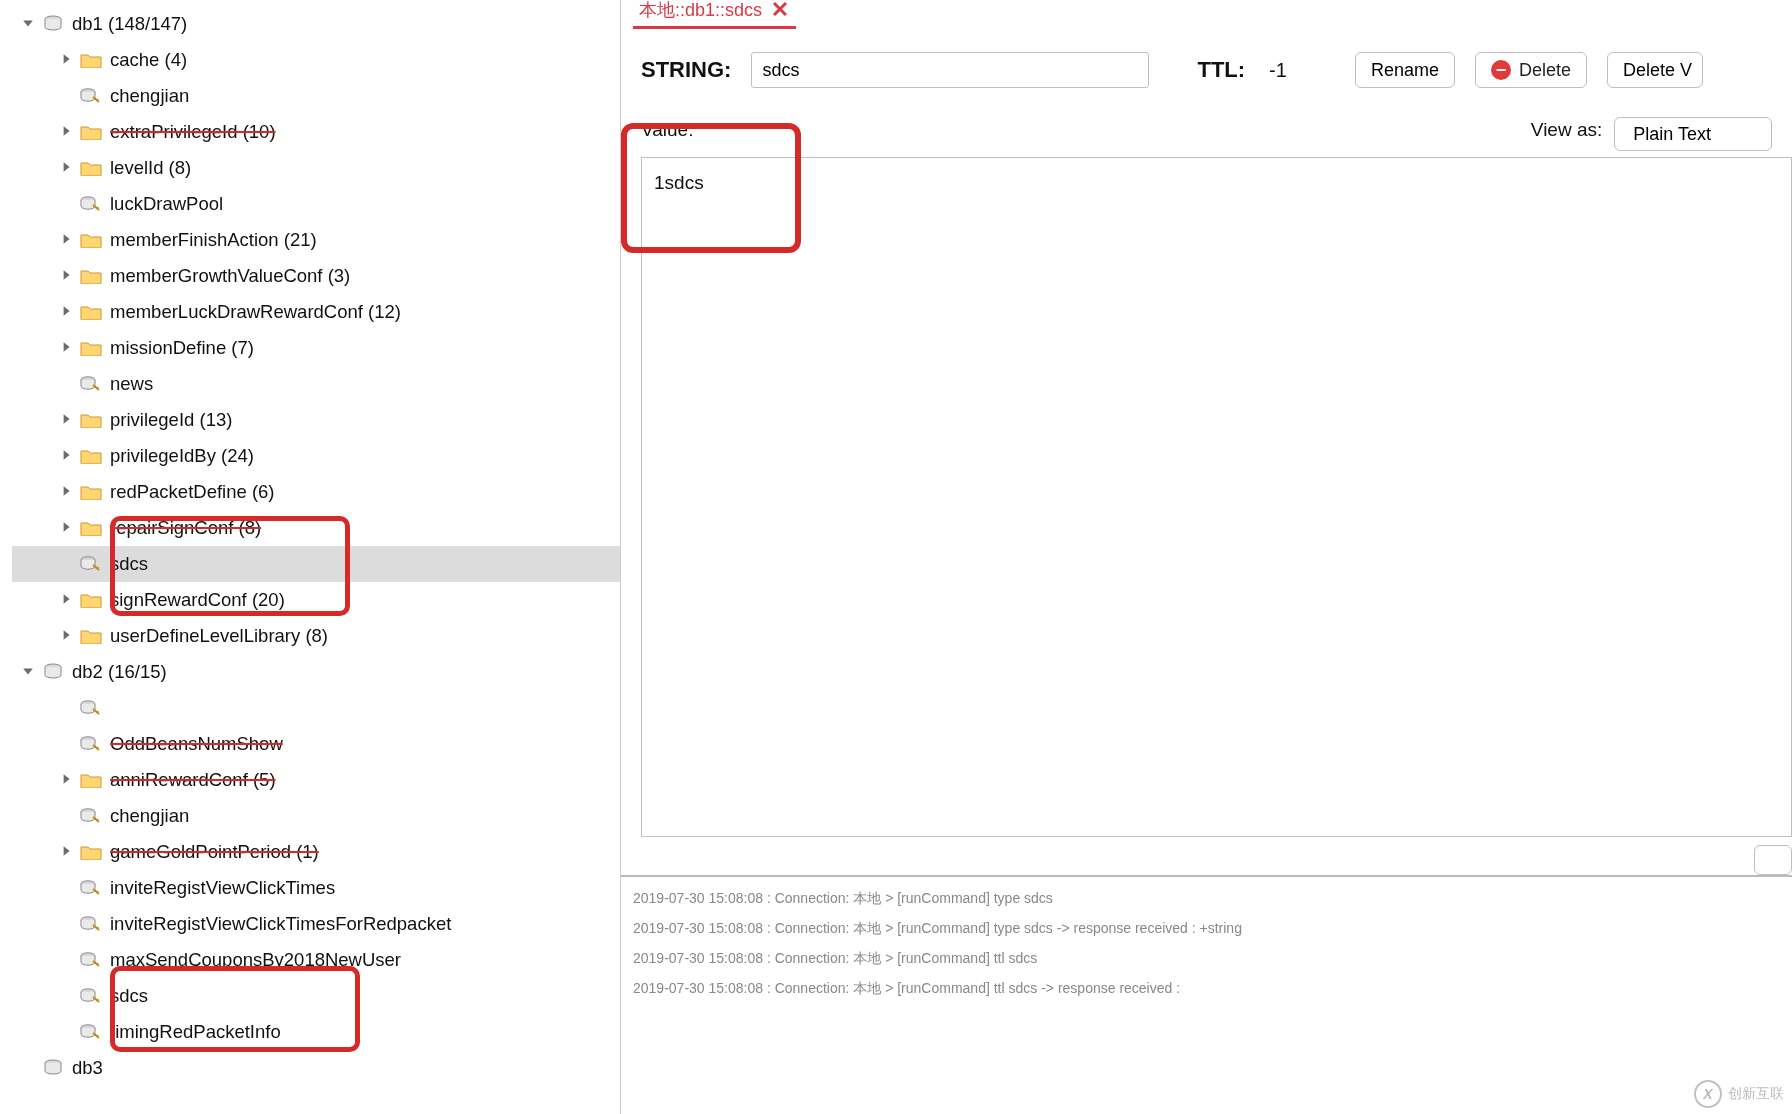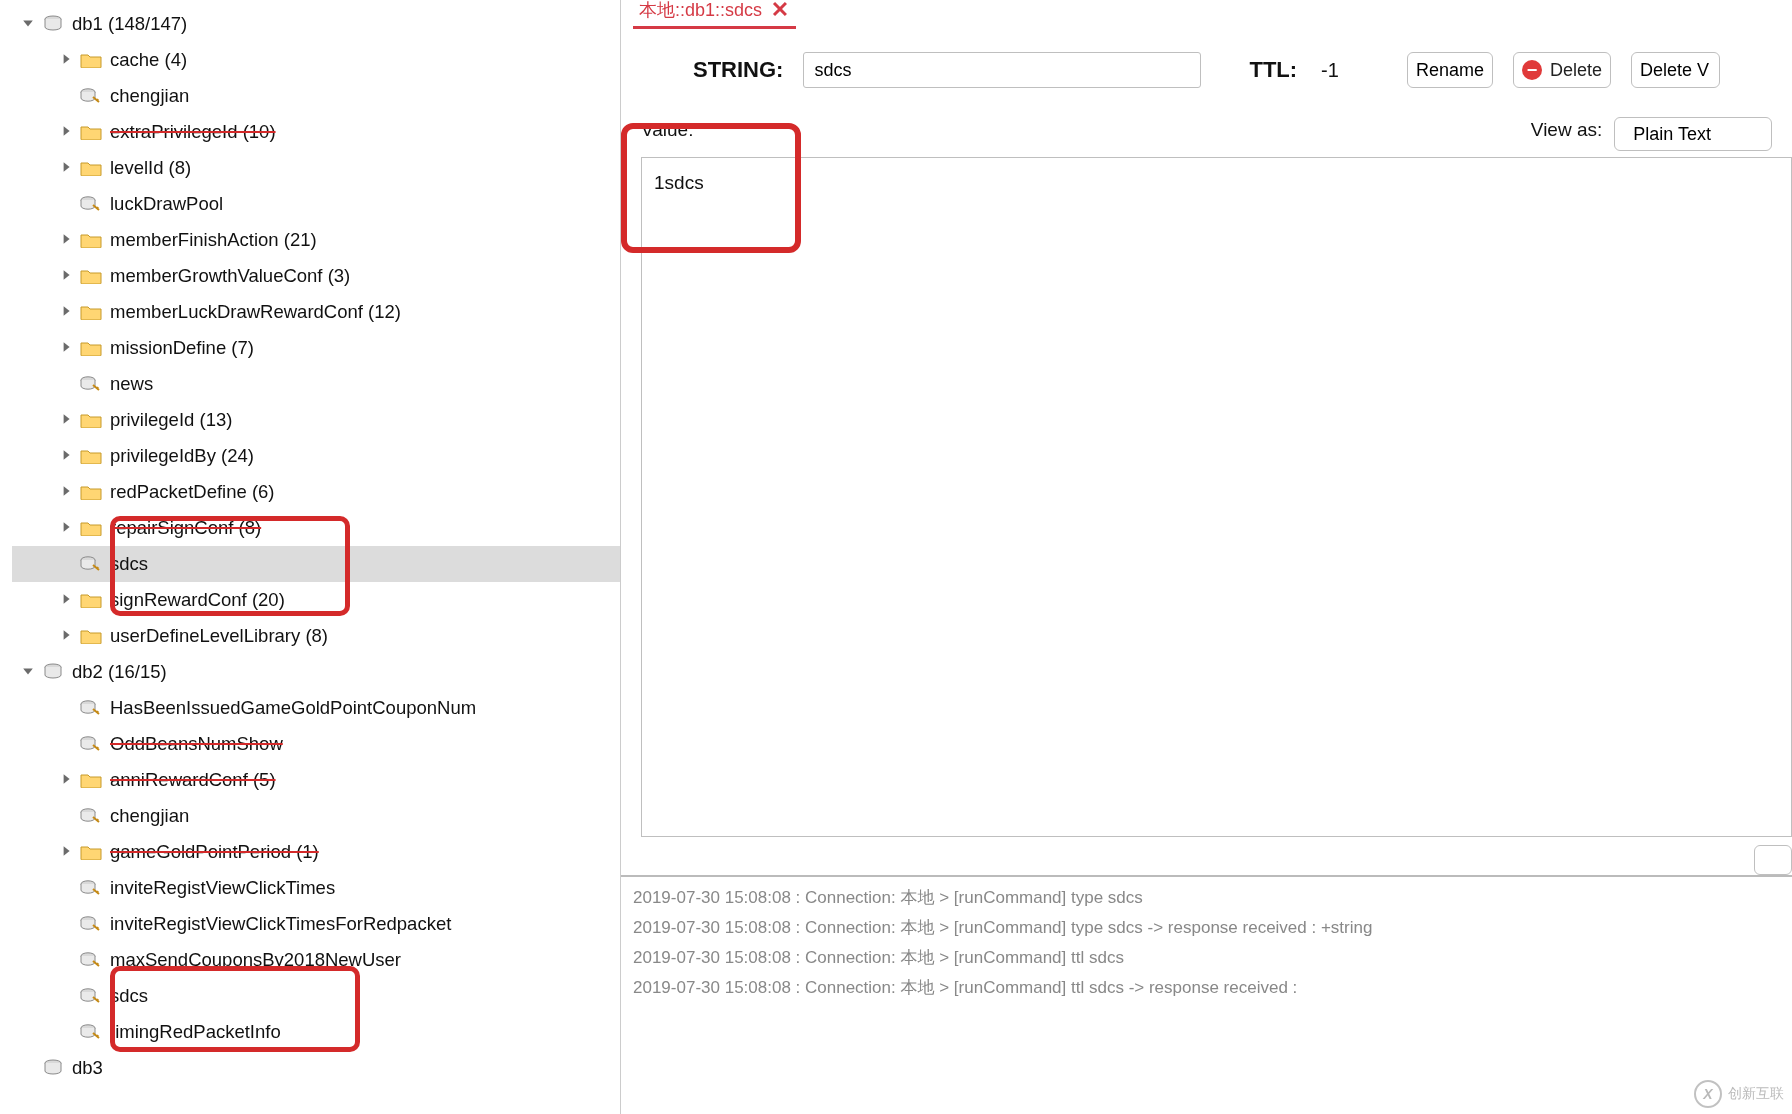--- a/index.html
+++ b/index.html
@@ -17,36 +17,36 @@
   .ic svg { display:block; }
   .lbl { }
   .strike { text-decoration: line-through; text-decoration-color: #d42a2a; text-decoration-thickness: 2px; }
   
   .annot { position: absolute; border: 5px solid #d42a2a; border-radius: 10px; pointer-events: none; }
   
   .main { flex: 1; display: flex; flex-direction: column; border-left: 1px solid #ccc; position: relative; }
   .tabbar { height: 32px; position: relative; }
   .tab { position: absolute; left: 12px; top: -6px; display: flex; align-items: center; gap: 8px; font-size: 18px; color: #d53a45; padding: 4px 6px; border-bottom: 3px solid #d53a45; }
   .tab .x { width: 20px; height: 20px; display:inline-flex; align-items:center; justify-content:center; color:#d53a45; font-weight:700; font-size:22px;}
-  .toolbar { display: flex; align-items: center; gap: 20px; padding: 20px 20px 6px 20px; justify-content: center; }
+  .toolbar { display: flex; align-items: center; gap: 20px; padding: 20px 20px 6px 20px; }
   .toolbar .label { font-size: 22px; font-weight: 700; }
   .keyinput { width: 398px; height: 36px; border: 1px solid #bfbfbf; border-radius: 3px; padding: 0 10px; font-size: 18px; background:#fff; }
   .ttl-label { font-weight:700; font-size:22px; margin-left:28px; }
   .ttl-val { font-size: 20px; margin-left: 4px; }
-  .btn { height: 36px; border: 1px solid #bfbfbf; border-radius: 6px; background: #fff; font-size: 18px; padding: 0 8px; cursor: pointer; display:inline-flex; align-items:center; gap:8px; }
+  .btn { height: 36px; border: 1px solid #bfbfbf; border-radius: 6px; background: #fff; font-size: 18px; padding: 0 15px; cursor: pointer; display:inline-flex; align-items:center; gap:8px; }
   .btn.delete { color:#222; }
   .minus { width:20px; height:20px; border-radius:50%; background:#e03a3a; color:#fff; display:inline-flex; align-items:center; justify-content:center; font-weight:700; line-height:1; }
   .valrow { display:flex; align-items:center; justify-content: space-between; padding: 14px 20px 6px 20px; font-size:19px; }
   .viewas { display:flex; align-items:center; gap:12px; font-size:19px;justify-content:space-between; }
   .viewas-sel { height:34px; border:1px solid #bfbfbf; border-radius:6px; padding:0 60px 0 18px; background:#fff; font-size:18px;margin-top:9px; }
   .valuebox { margin: 0 0 0 20px; border: 1px solid #bfbfbf; border-top:1px solid #bfbfbf; height: 680px; padding: 14px 12px; font-size: 19px; background:#fff; position: relative;}
   .bottom-btn-area { display:flex; justify-content:flex-end; padding: 8px 0 0 0; }
   .smallbtn { width:38px; height:30px; border:1px solid #bfbfbf; border-radius:6px; background:#fff; margin-right:0;}
   
-  .console { border-top: 2px solid #bbb; padding: 6px 12px 0 12px; font-size: 17px; color: #888; line-height: 30px; font-family: inherit; overflow:hidden; height: 150px;}
+  .console { border-top: 2px solid #bbb; padding: 6px 12px 0 12px; font-size: 14px; color: #888; line-height: 30px; font-family: inherit; overflow:hidden; height: 150px;}
   .console .line { white-space: nowrap; }
   
   .wm { position:absolute; right:8px; bottom:6px; opacity:.45; display:flex; align-items:center; gap:6px; font-size:14px; color:#666; }
   .wm .logo { width:28px; height:28px; border:2px solid #777; border-radius:50%; display:flex; align-items:center; justify-content:center; font-weight:700; font-style:italic; color:#666;}
   
   .val-annot { position:absolute; border:6px solid #d42a2a; border-radius:12px; pointer-events:none; }
 </style>
 </head>
 <body>
 
@@ -317,21 +317,20 @@
         <div class="row">
           <span class="spacer" style="width: 48px;"></span>
           <span class="arrow"></span>
           <span class="ic">
             <svg width="22" height="18" viewBox="0 0 22 18">
               <ellipse cx="8" cy="5" rx="7" ry="3.2" fill="#d9d9d9" stroke="#8a8a8a"></ellipse>
               <path d="M1 5 v6 a7 3.2 0 0 0 14 0 v-6" fill="#eaeaea" stroke="#8a8a8a"></path>
               <path d="M13 10 l6 5 m-2 -1 l1 -2" stroke="#c58a16" stroke-width="2" fill="none"></path>
             </svg>
           </span>
-          <span class="lbl">HasBeenIssuedGameGoldPointCouponNum</span>
         </div>
         <div class="row">
           <span class="spacer" style="width: 48px;"></span>
           <span class="arrow"></span>
           <span class="ic">
             <svg width="22" height="18" viewBox="0 0 22 18">
               <ellipse cx="8" cy="5" rx="7" ry="3.2" fill="#d9d9d9" stroke="#8a8a8a"></ellipse>
               <path d="M1 5 v6 a7 3.2 0 0 0 14 0 v-6" fill="#eaeaea" stroke="#8a8a8a"></path>
               <path d="M13 10 l6 5 m-2 -1 l1 -2" stroke="#c58a16" stroke-width="2" fill="none"></path>
             </svg>

